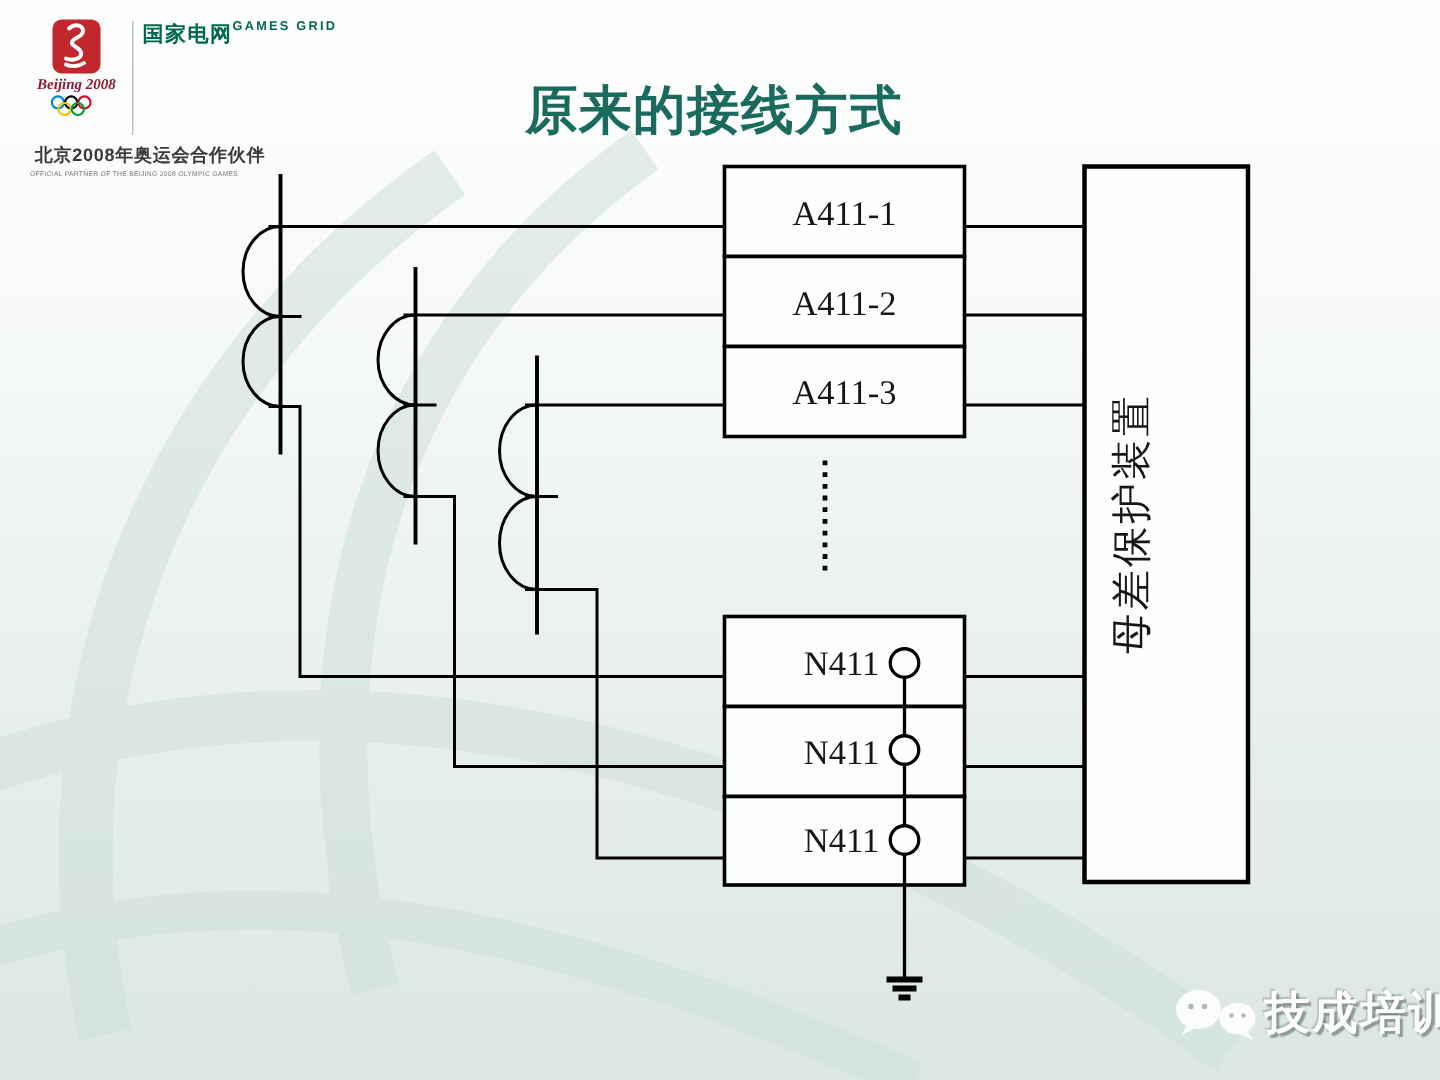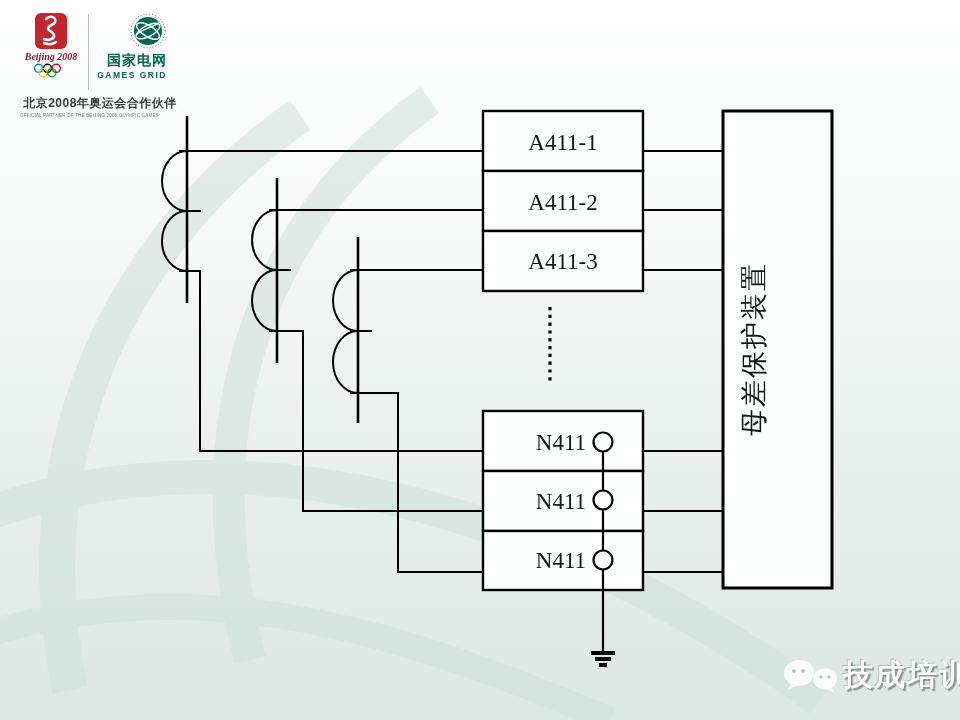--- a/index.html
+++ b/index.html
@@ -17,21 +17,21 @@
 
   
   .header{position:absolute;left:20px;top:12px;z-index:3;width:160px;}
   .logo-row{display:flex;align-items:flex-start;}
   .beijing{width:62px;display:flex;flex-direction:column;align-items:center;}
   .seal{display:block;}
   .script{font-family:"Liberation Serif",serif;font-style:italic;font-weight:700;
           font-size:10px;color:#8e1c30;margin-top:1px;white-space:nowrap;}
   .rings{display:block;margin-top:1px;}
   .logo-divider{width:1px;height:76px;background:#b9c4c1;margin:2px 6px 0 6px;}
-  .stategrid{width:72px;display:flex;flex-direction:column;align-items:flex-end;}
+  .stategrid{width:72px;display:flex;flex-direction:row;align-items:flex-start;}
   .sg-cn{font-size:14px;font-weight:700;color:#00684f;letter-spacing:1px;margin-top:2px;white-space:nowrap;}
   .sg-en{font-size:8.5px;font-weight:700;color:#00684f;letter-spacing:1.5px;white-space:nowrap;}
   .partner-cn{margin-top:5px;font-size:12px;font-weight:700;color:#3a3a3a;letter-spacing:0.5px;white-space:nowrap;text-align:center;}
   .partner-en{margin-top:1px;font-size:4.5px;color:#777;letter-spacing:0.2px;white-space:nowrap;}
 
   
   .watermark{position:absolute;right:18px;bottom:24px;z-index:4;display:flex;align-items:flex-start;opacity:0.95;margin-top:36px;}
   .wm-text{font-size:30px;font-weight:700;color:#ffffff;letter-spacing:2px;white-space:nowrap;
            text-shadow:2px 2px 1px rgba(70,80,80,0.55), -1px -1px 1px rgba(90,100,100,0.35);}
 </style>
@@ -82,20 +82,21 @@
           </g>
         </svg>
         <div class="sg-cn">国家电网</div>
         <div class="sg-en">GAMES GRID</div>
       </div>
     </div>
     <div class="partner-cn">北京2008年奥运会合作伙伴</div>
     <div class="partner-en">OFFICIAL PARTNER OF THE BEIJING 2008 OLYMPIC GAMES</div>
   </div>
 
+  <div class="title">原来的接线方式</div>
 
   <svg class="diagram" width="960" height="720" viewBox="0 0 960 720">
 
     <g stroke="#000000" stroke-width="2" fill="none">
       <path d="M 179,151 H 723"></path>
       <path d="M 269,210 H 723"></path>
       <path d="M 350,270 H 723"></path>
       <path d="M 179,271 H 200 V 451 H 723"></path>
       <path d="M 269,331 H 303 V 511 H 723"></path>
       <path d="M 350,393 H 398 V 572 H 723"></path>

